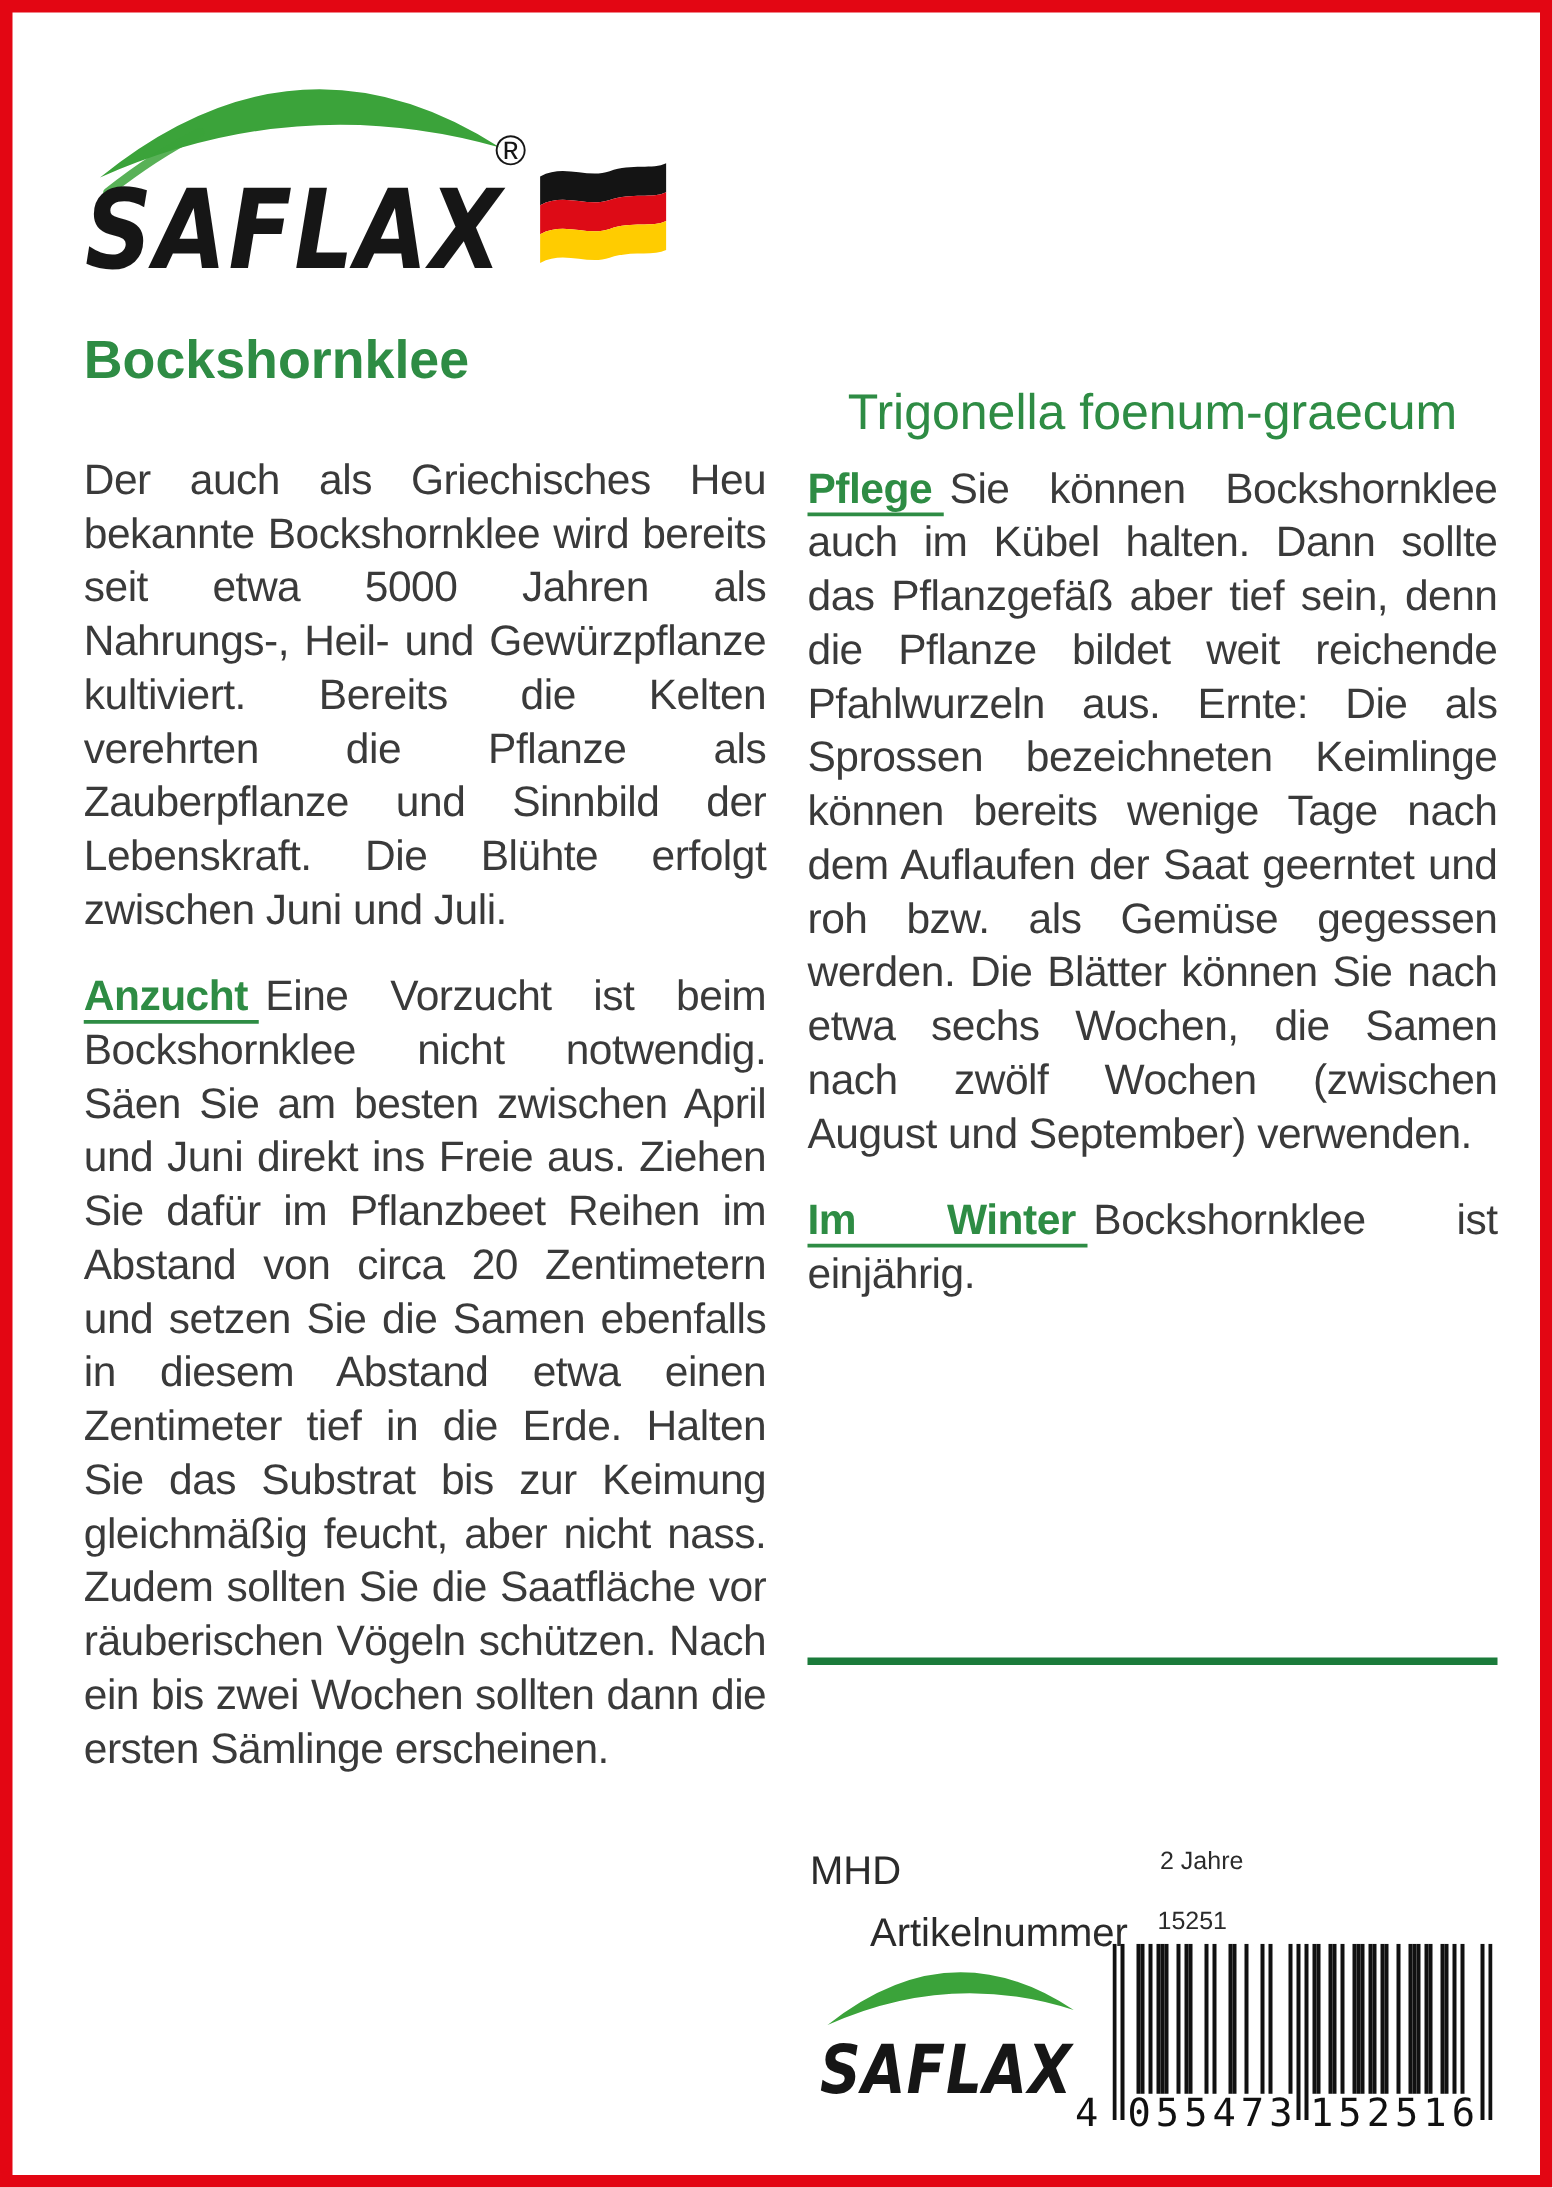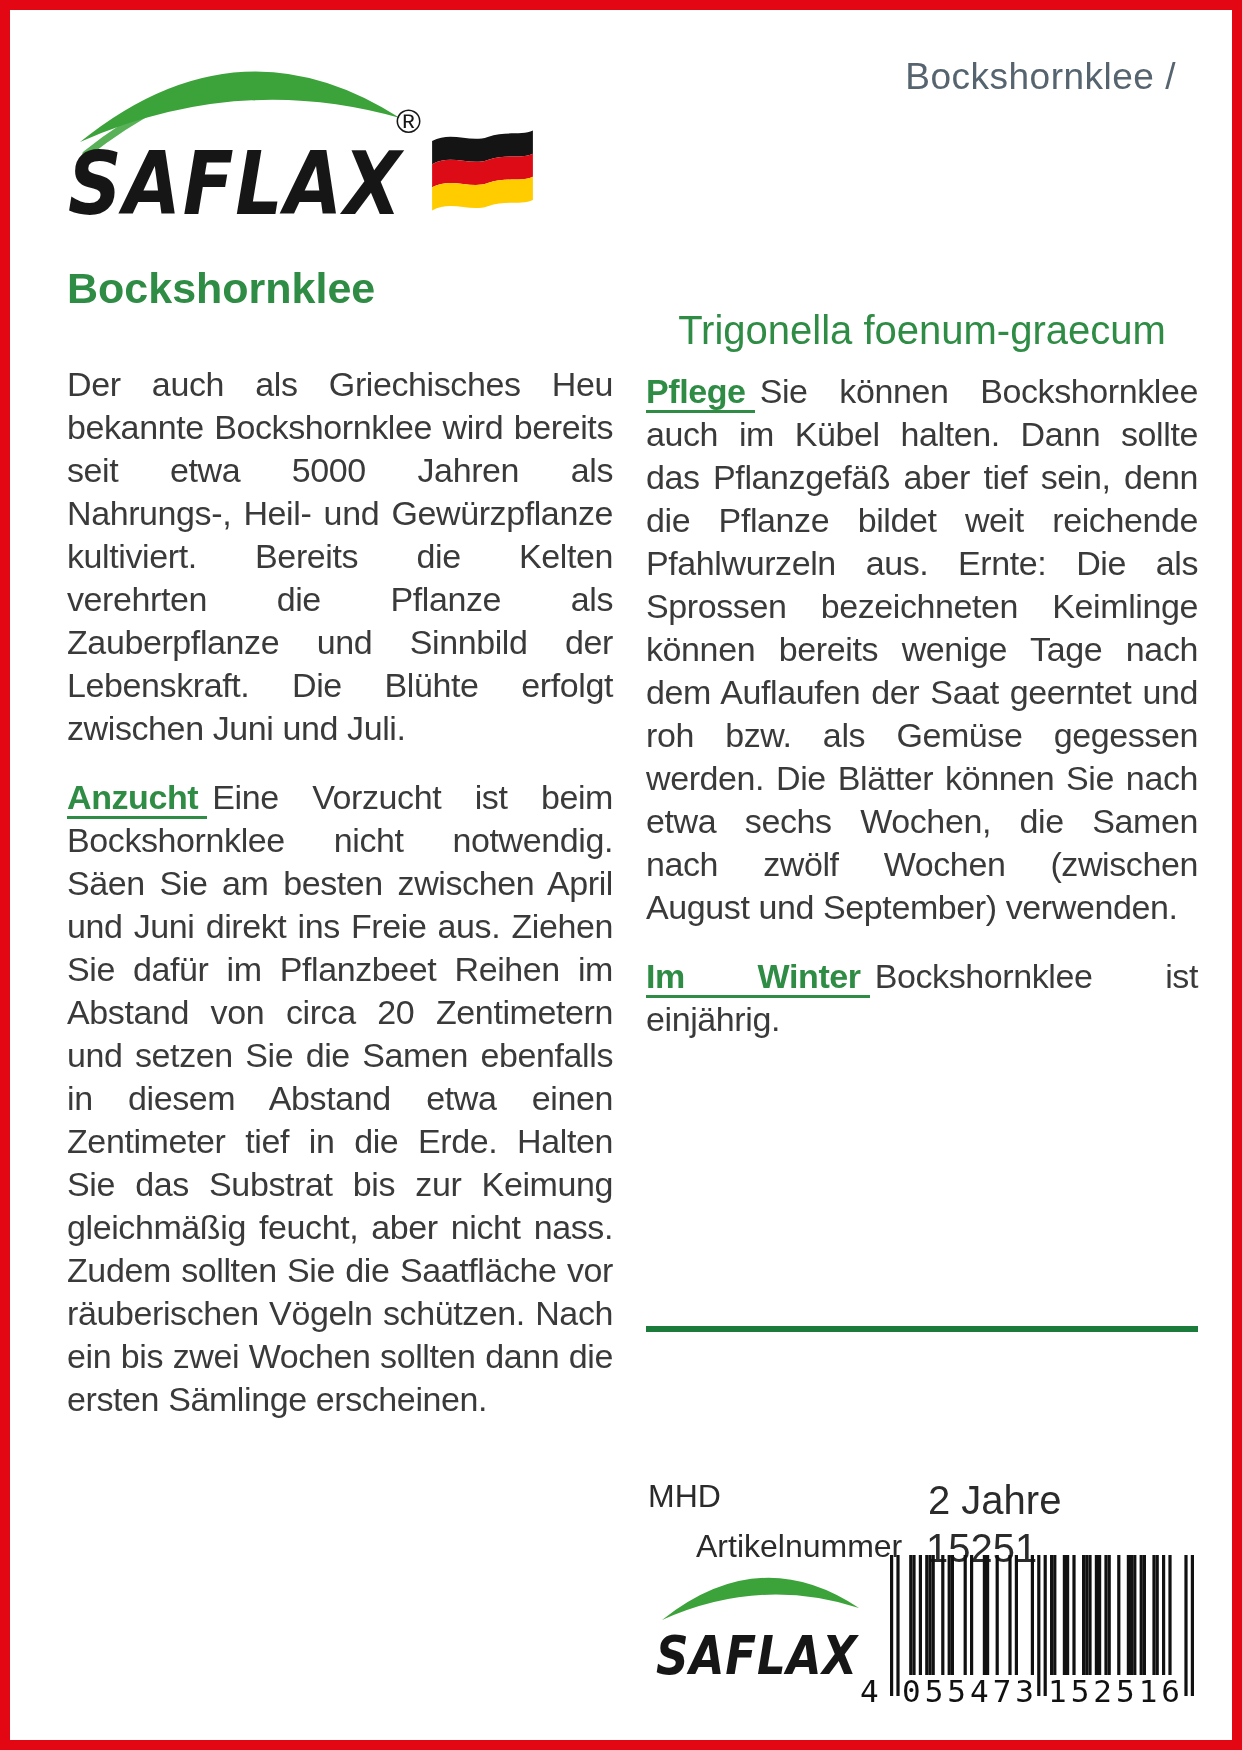--- a/index.html
+++ b/index.html
@@ -40,21 +40,21 @@
     text-align:center;margin:0 0 18px 0;letter-spacing:0;
   }
   .h{
     color:#2E8C44;font-weight:bold;
     border-bottom:3px solid #2E8C44;
     padding-right:9px;margin-right:5px;
   }
   
   .rule{position:absolute;left:636px;top:1316px;width:552px;height:6px;background:#1B7B3B;}
   .info-label{position:absolute;font-size:32px;color:#2b2b2b;text-align:center;}
-  .info-value{position:absolute;font-size:40px;color:#2b2b2b;}
+  .info-value{position:absolute;font-size:20px;color:#2b2b2b;}
   .lbl-mhd{left:638px;top:1468px;}
   .val-mhd{left:918px;top:1468px;}
   .lbl-art{left:638px;top:1518px;margin-left:48px;}
   .val-art{left:916px;top:1516px;}
   .minilogo-svg{position:absolute;left:642px;top:1552px;}
   .barcode-wrap{position:absolute;left:880px;top:1545px;width:304px;height:150px;}
   .barcode-wrap svg{display:block;}
   .bc-digit{
     position:absolute;font-family:"DejaVu Sans Mono",monospace;
     font-size:31px;color:#111;top:118px;
@@ -74,21 +74,20 @@
     <text x="6" y="170" font-family="DejaVu Sans, sans-serif" font-style="italic" font-weight="bold" font-size="88" letter-spacing="2" textLength="335" lengthAdjust="spacingAndGlyphs" fill="#161616">SAFLAX</text>
   </svg>
   <span class="registered">®</span>
 
   <svg class="flag-svg" width="105" height="85" viewBox="0 0 100 80" aria-hidden="true">
     <path d="M2,12 C20,2 38,14 55,8 C72,2 88,7 98,2 L98,24 C88,29 72,24 55,30 C38,36 20,24 2,34 Z" fill="#141414"></path>
     <path d="M2,34 C20,24 38,36 55,30 C72,24 88,29 98,24 L98,46 C88,51 72,46 55,52 C38,58 20,46 2,56 Z" fill="#DD0B16"></path>
     <path d="M2,56 C20,46 38,58 55,52 C72,46 88,51 98,46 L98,68 C88,73 72,68 55,74 C38,80 20,68 2,78 Z" fill="#FFCC00"></path>
   </svg>
 
-  <div class="header-right">Bockshornklee /</div>
 
   <div class="col col-left">
     <h1 class="title">Bockshornklee</h1>
     <p><span>Der auch als Griechisches Heu bekannte Bockshornklee wird bereits seit etwa 5000 Jahren als Nahrungs-, Heil- und Gewürzpflanze kultiviert. Bereits die Kelten verehrten die Pflanze als Zauberpflanze und Sinnbild der Lebenskraft. Die Blühte erfolgt zwischen Juni und Juli.</span></p>
     <p><span class="h">Anzucht</span><span>Eine Vorzucht ist beim Bockshornklee nicht notwendig. Säen Sie am besten zwischen April und Juni direkt ins Freie aus. Ziehen Sie dafür im Pflanzbeet Reihen im Abstand von circa 20 Zentimetern und setzen Sie die Samen ebenfalls in diesem Abstand etwa einen Zentimeter tief in die Erde. Halten Sie das Substrat bis zur Keimung gleichmäßig feucht, aber nicht nass. Zudem sollten Sie die Saatfläche vor räuberischen Vögeln schützen. Nach ein bis zwei Wochen sollten dann die ersten Sämlinge erscheinen.</span></p>
   </div>
 
   <div class="col col-right">
     <div class="species">Trigonella foenum-graecum</div>
     <p><span class="h">Pflege</span><span>Sie können Bockshornklee auch im Kübel halten. Dann sollte das Pflanzgefäß aber tief sein, denn die Pflanze bildet weit reichende Pfahlwurzeln aus. Ernte: Die als Sprossen bezeichneten Keimlinge können bereits wenige Tage nach dem Auflaufen der Saat geerntet und roh bzw. als Gemüse gegessen werden. Die Blätter können Sie nach etwa sechs Wochen, die Samen nach zwölf Wochen (zwischen August und September) verwenden.</span></p>

